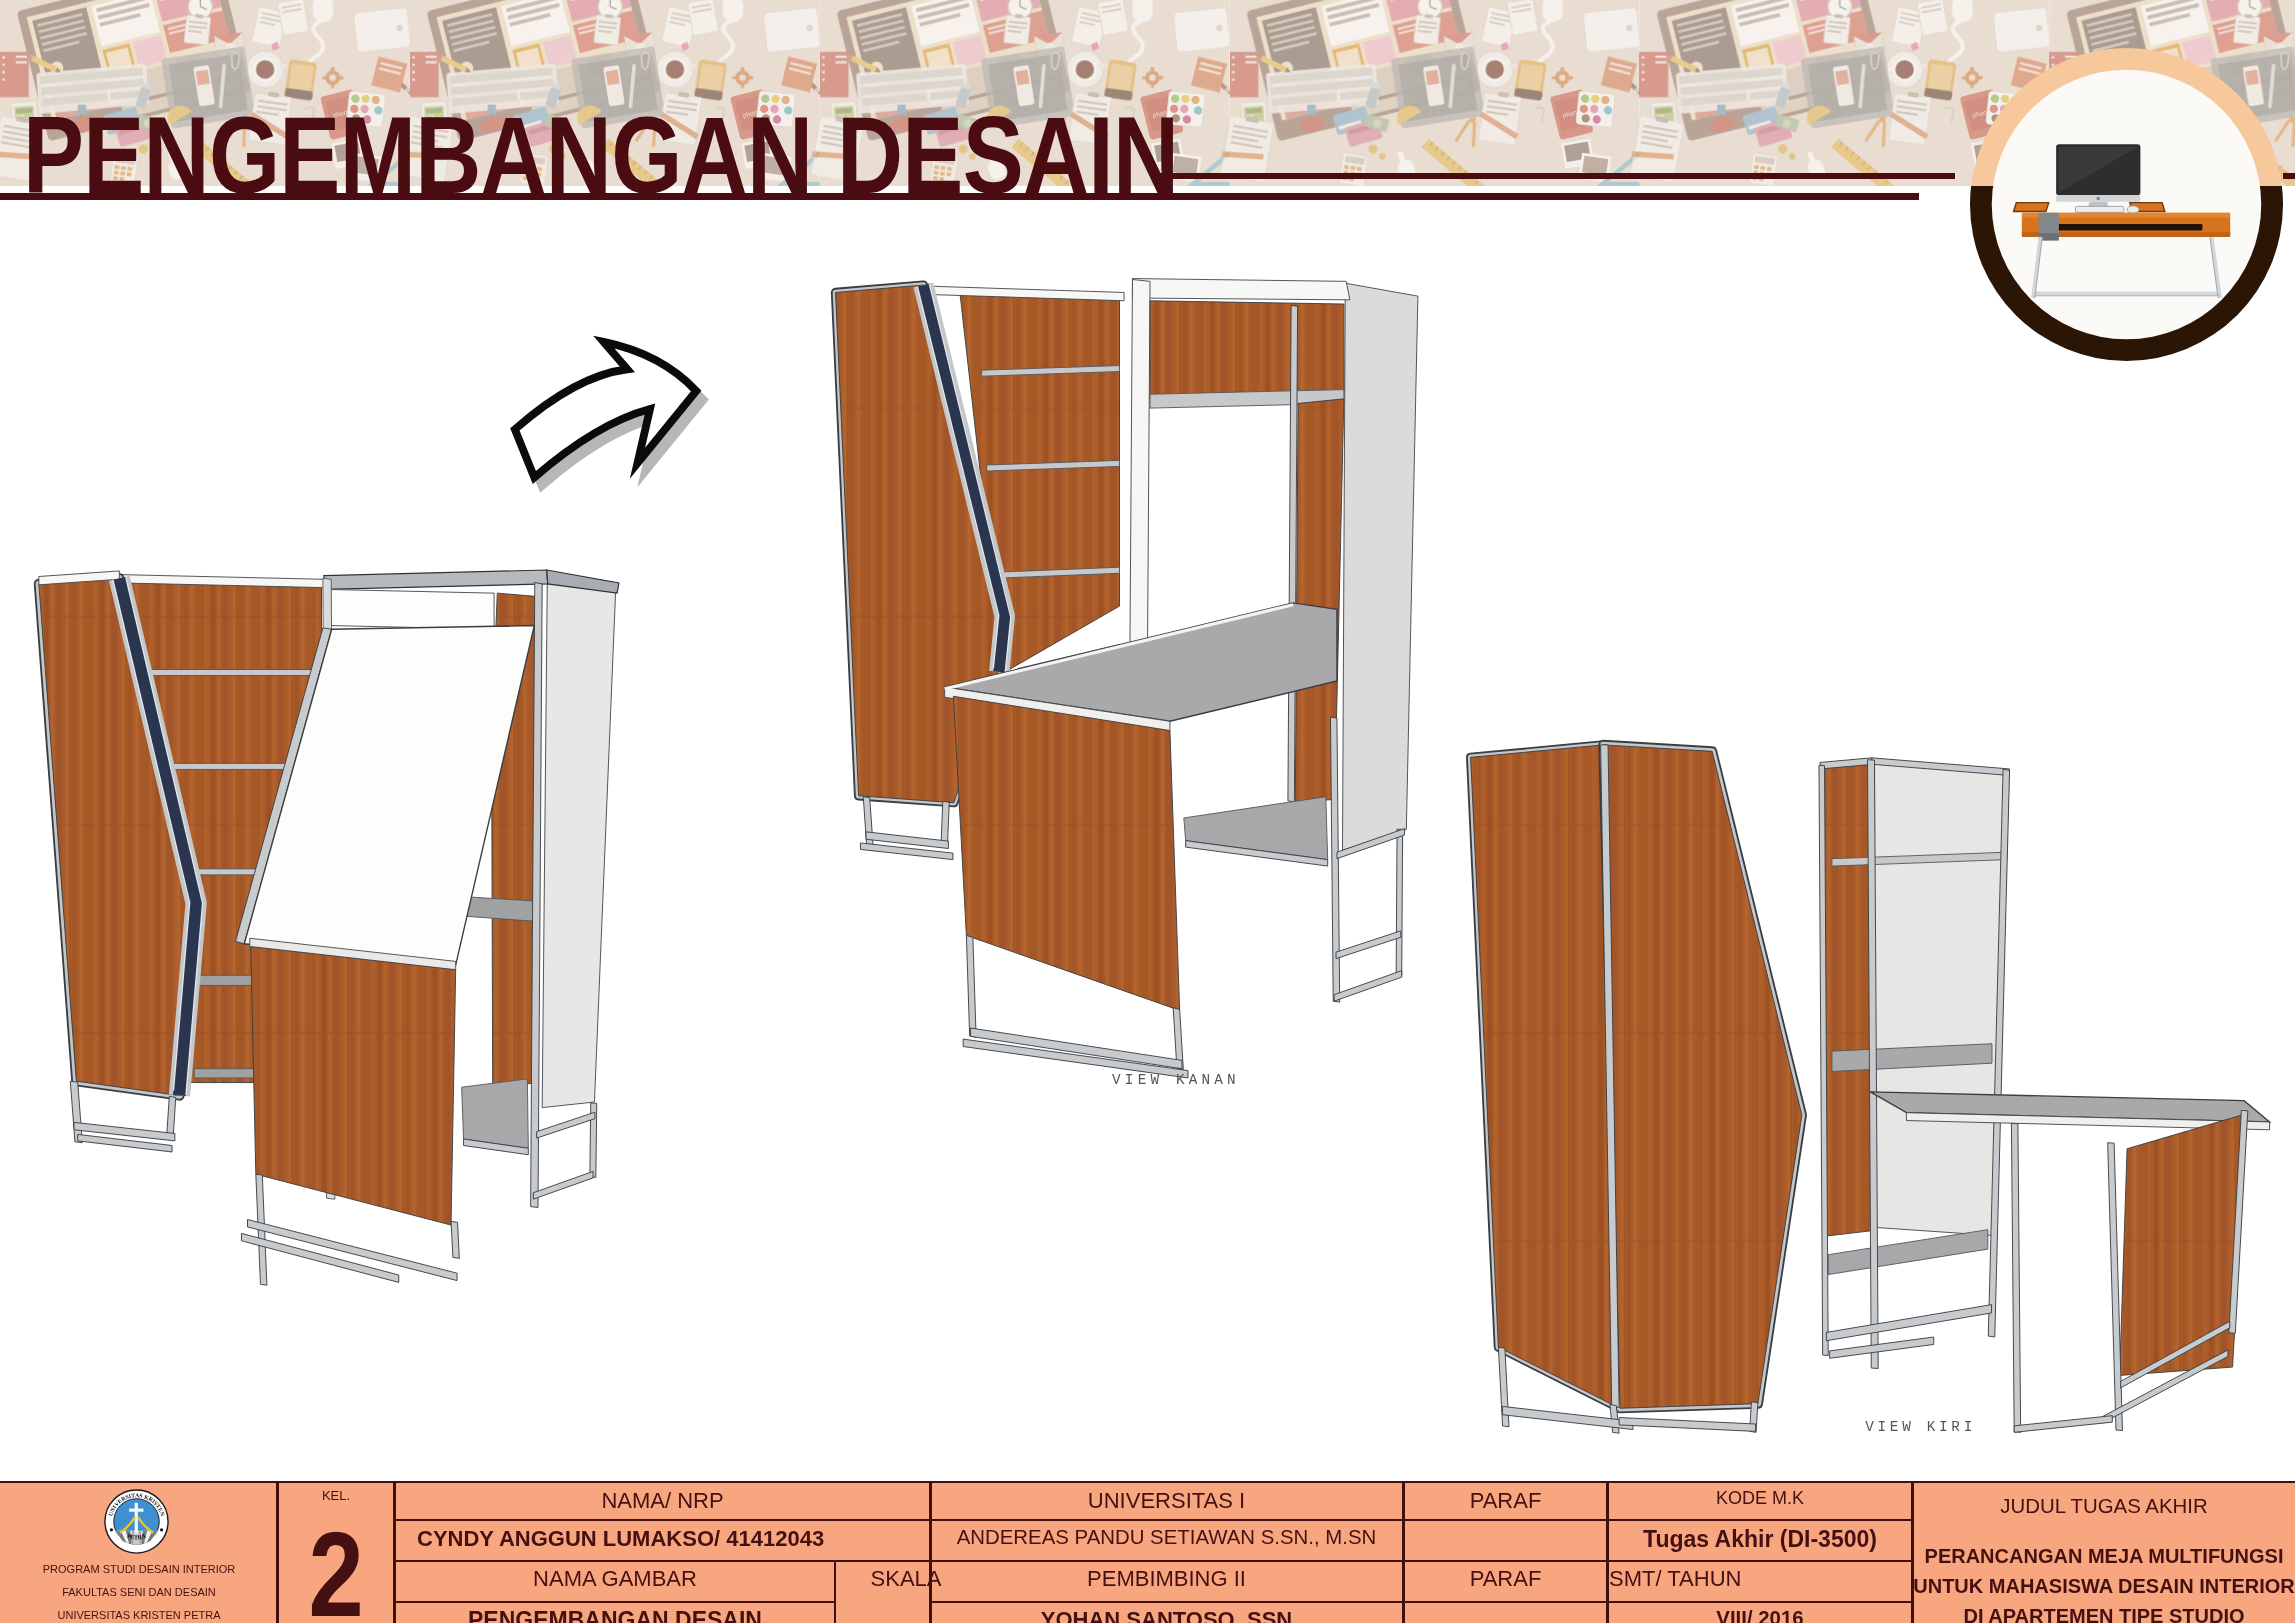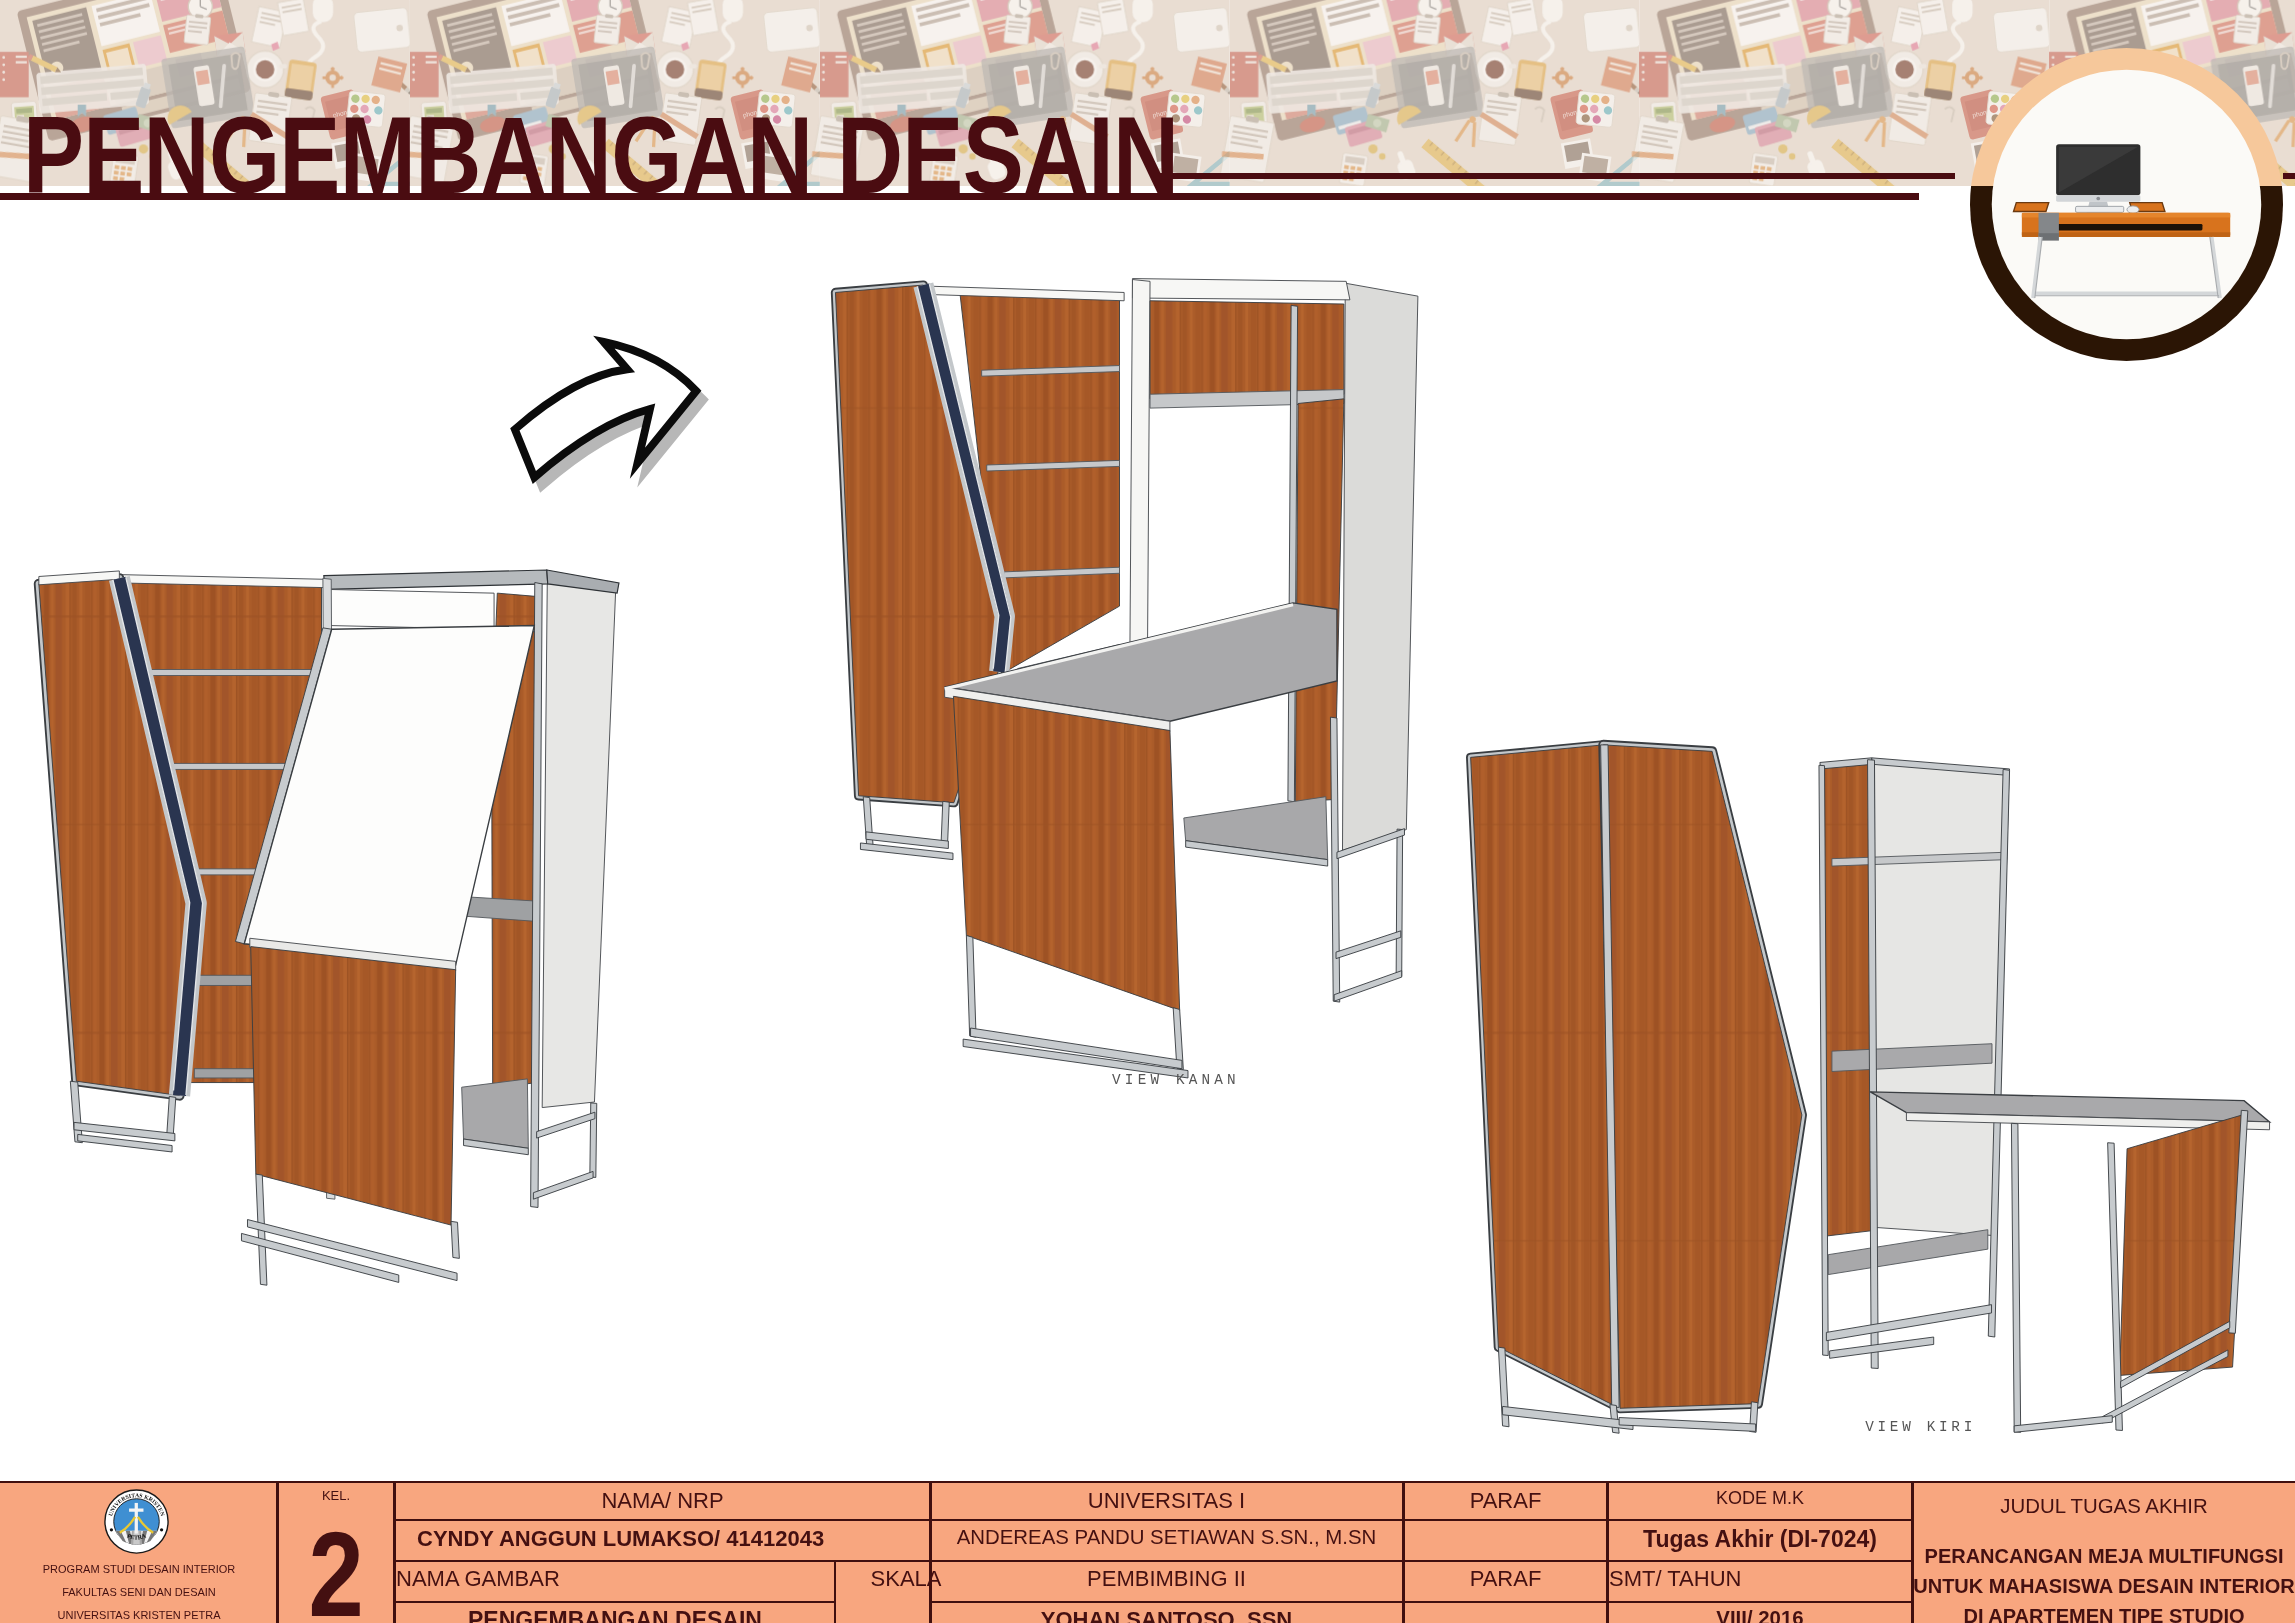--- a/index.html
+++ b/index.html
@@ -651,33 +651,33 @@
     </svg>
   </div>
 
   <div class="abs" style="left:0;top:75px;width:278px;text-align:center;font-size:11px;line-height:23px;">PROGRAM STUDI DESAIN INTERIOR<br>FAKULTAS SENI DAN DESAIN<br>UNIVERSITAS KRISTEN PETRA</div>
 
   <div class="abs" style="left:279px;top:4.6px;width:114px;text-align:center;font-size:13px;">KEL.</div>
   <div class="abs" style="left:279px;top:31px;width:114px;text-align:center;font-size:121px;font-weight:bold;line-height:121px;transform:scaleX(0.82);transform-origin:center top;">2</div>
 
   <div class="abs" style="left:396px;top:4.6px;width:533px;text-align:center;font-size:22px;">NAMA/ NRP</div>
   <div class="abs" style="left:417px;top:43px;width:533px;text-align:left;font-size:22px;font-weight:bold;white-space:nowrap;">CYNDY ANGGUN LUMAKSO/ 41412043</div>
-  <div class="abs" style="left:396px;top:83px;width:438px;text-align:left;font-size:22px;">NAMA GAMBAR</div>
+  <div class="abs" style="left:396px;top:83px;width:438px;text-align:center;font-size:22px;">NAMA GAMBAR</div>
   <div class="abs" style="left:836px;top:83px;width:110px;text-align:center;font-size:22px;margin-left:15px;">SKALA</div>
   <div class="abs" style="left:396px;top:124px;width:438px;text-align:center;font-size:23px;font-weight:bold;white-space:nowrap;">PENGEMBANGAN DESAIN</div>
 
   <div class="abs" style="left:931px;top:4.6px;width:471px;text-align:center;font-size:22px;">UNIVERSITAS I</div>
   <div class="abs" style="left:931px;top:43px;width:471px;text-align:center;font-size:20.4px;font-weight:normal;white-space:nowrap;">ANDEREAS PANDU SETIAWAN S.SN., M.SN</div>
   <div class="abs" style="left:931px;top:83px;width:471px;text-align:center;font-size:22px;">PEMBIMBING II</div>
   <div class="abs" style="left:931px;top:124px;width:471px;text-align:center;font-size:22px;font-weight:bold;white-space:nowrap;">YOHAN SANTOSO, SSN</div>
 
   <div class="abs" style="left:1405px;top:4.6px;width:201px;text-align:center;font-size:22px;">PARAF</div>
   <div class="abs" style="left:1405px;top:83px;width:201px;text-align:center;font-size:22px;">PARAF</div>
 
   <div class="abs" style="left:1609px;top:4.6px;width:302px;text-align:center;font-size:18px;">KODE M.K</div>
-  <div class="abs" style="left:1609px;top:43px;width:302px;text-align:center;font-size:23px;font-weight:bold;white-space:nowrap;">Tugas Akhir (DI-7024)</div>
+  <div class="abs" style="left:1609px;top:43px;width:302px;text-align:center;font-size:23px;font-weight:bold;white-space:nowrap;">Tugas Akhir (DI-3500)</div>
   <div class="abs" style="left:1609px;top:83px;width:302px;text-align:left;font-size:22px;">SMT/ TAHUN</div>
   <div class="abs" style="left:1609px;top:124px;width:302px;text-align:center;font-size:20.4px;font-weight:bold;white-space:nowrap;">VIII/ 2016</div>
 
   <div class="abs" style="left:1913px;top:12px;width:382px;text-align:center;font-size:20.4px;">JUDUL TUGAS AKHIR</div>
   <div class="abs" style="left:1913px;top:58px;width:382px;text-align:center;font-size:20px;font-weight:bold;line-height:30px;white-space:nowrap;">PERANCANGAN MEJA MULTIFUNGSI<br>UNTUK MAHASISWA DESAIN INTERIOR<br>DI APARTEMEN TIPE STUDIO</div>
 </div>
 
 
 </body></html>

